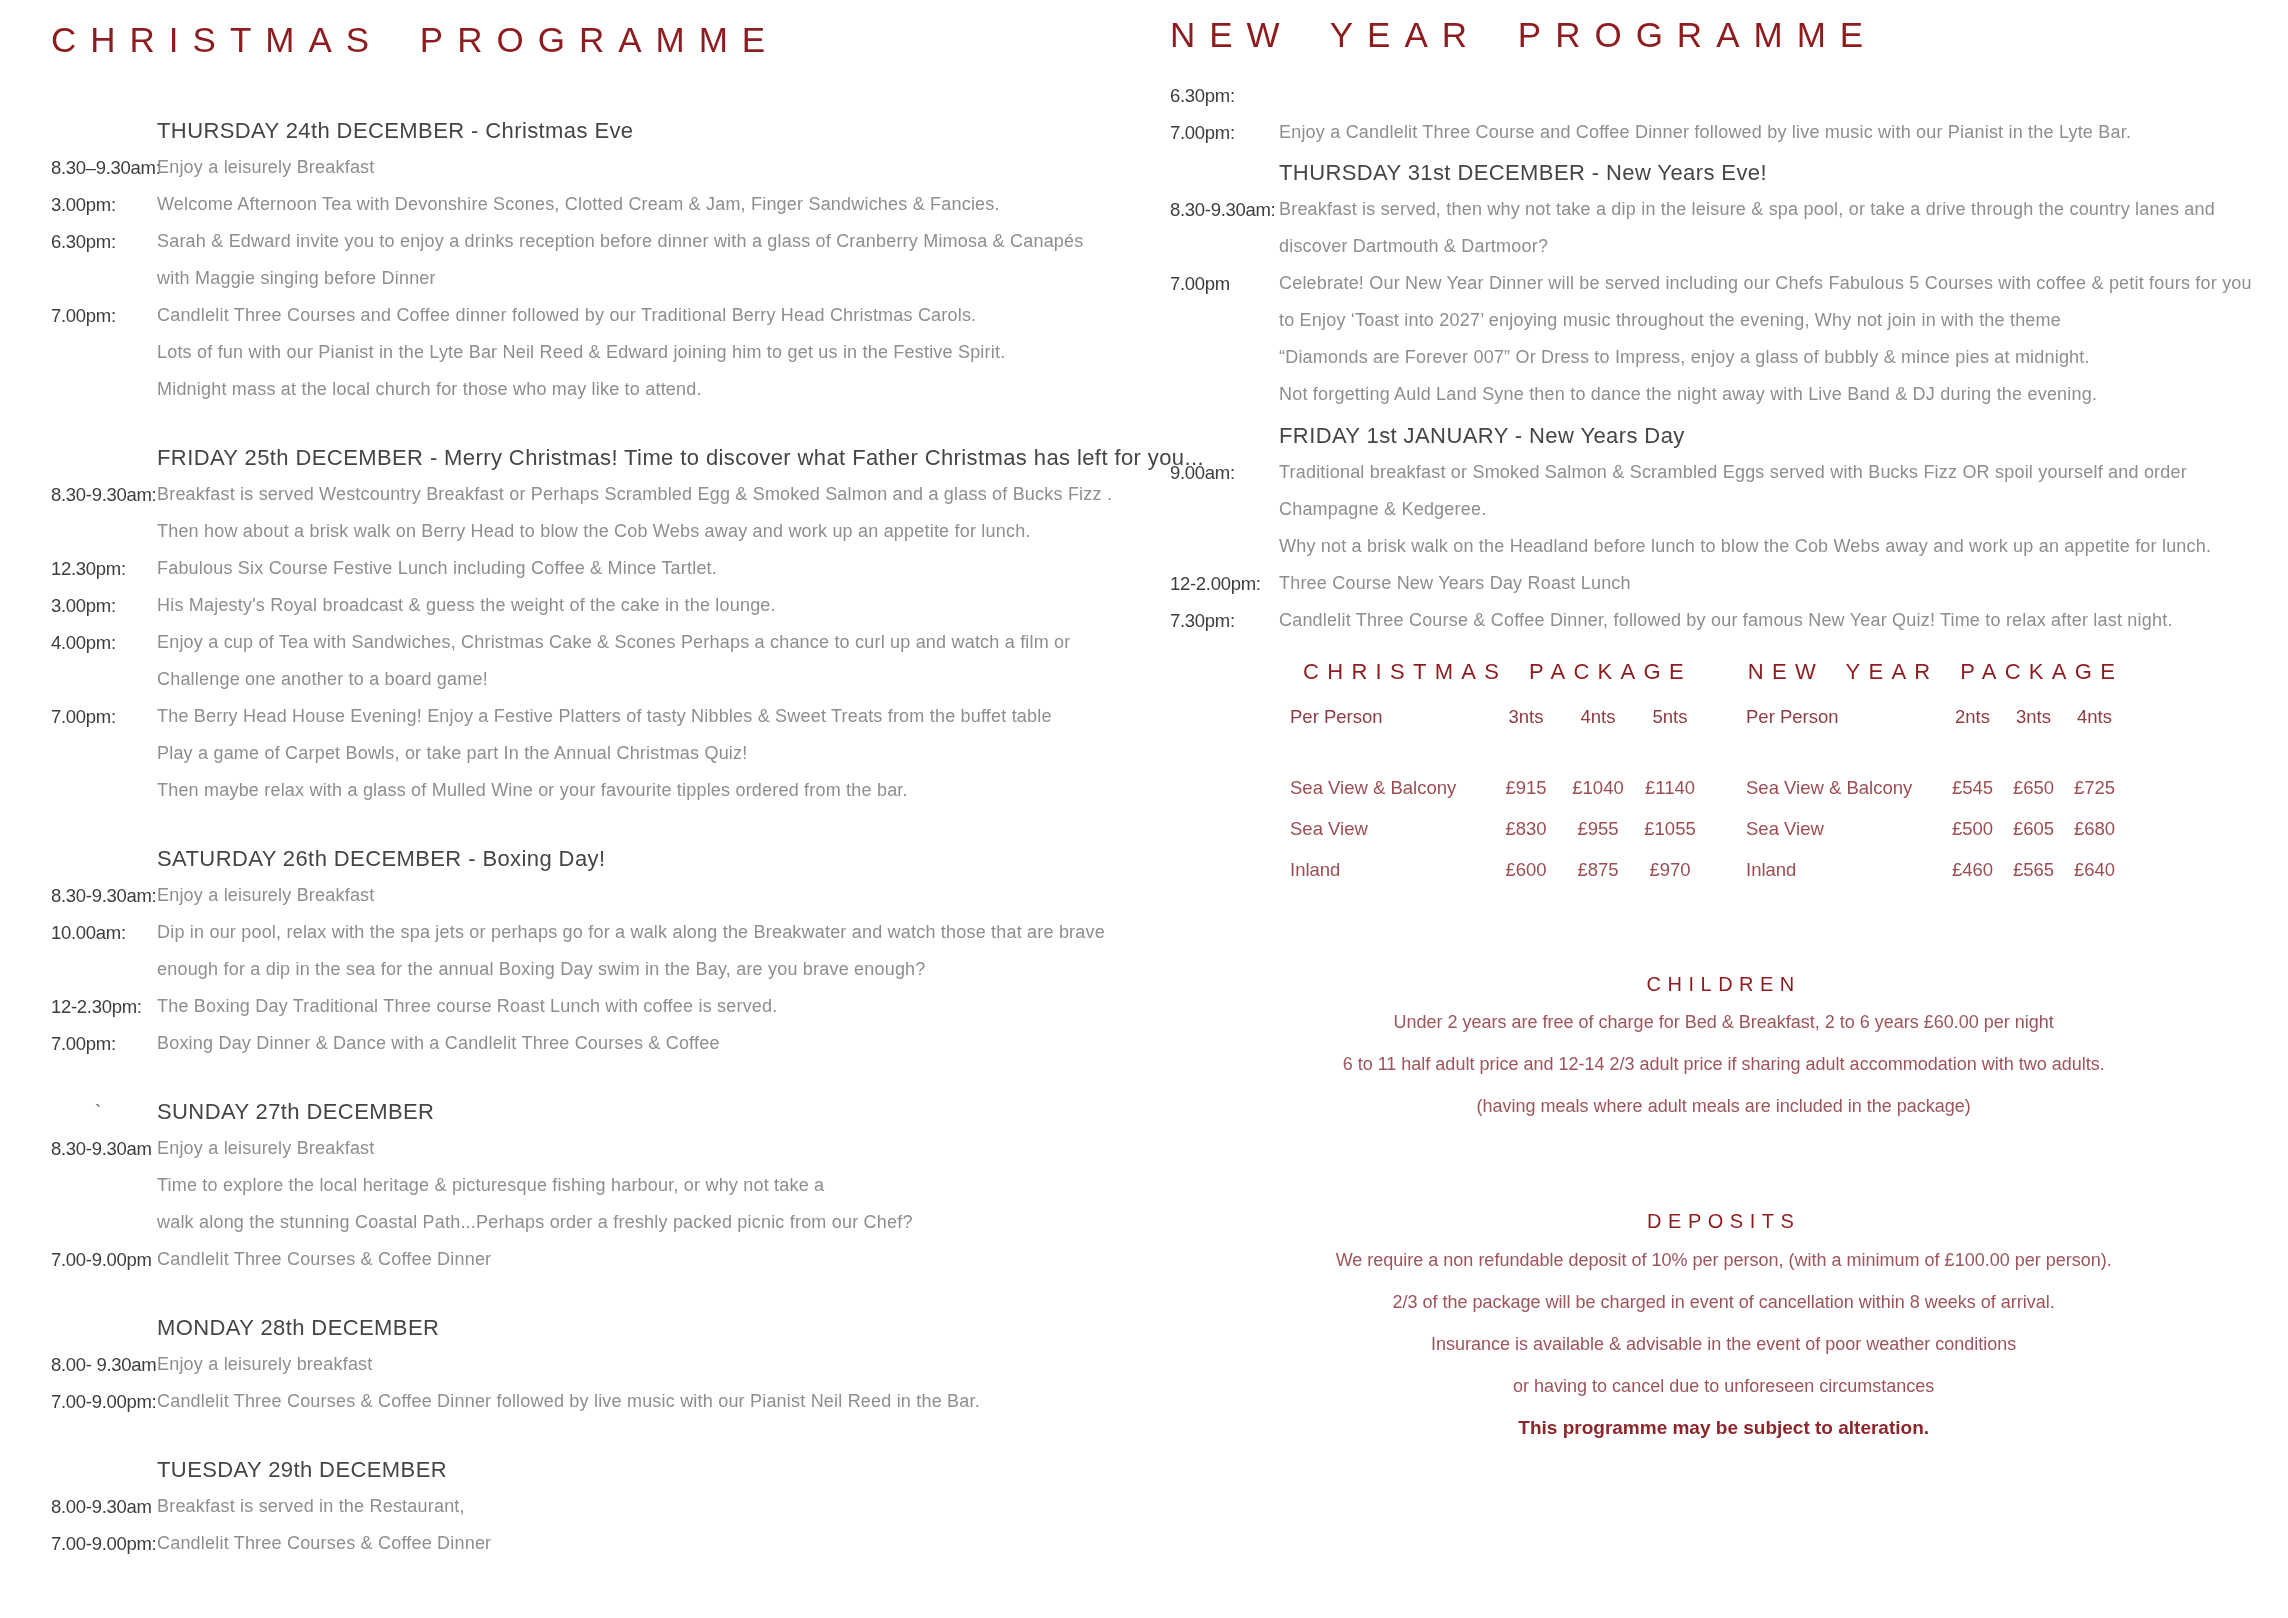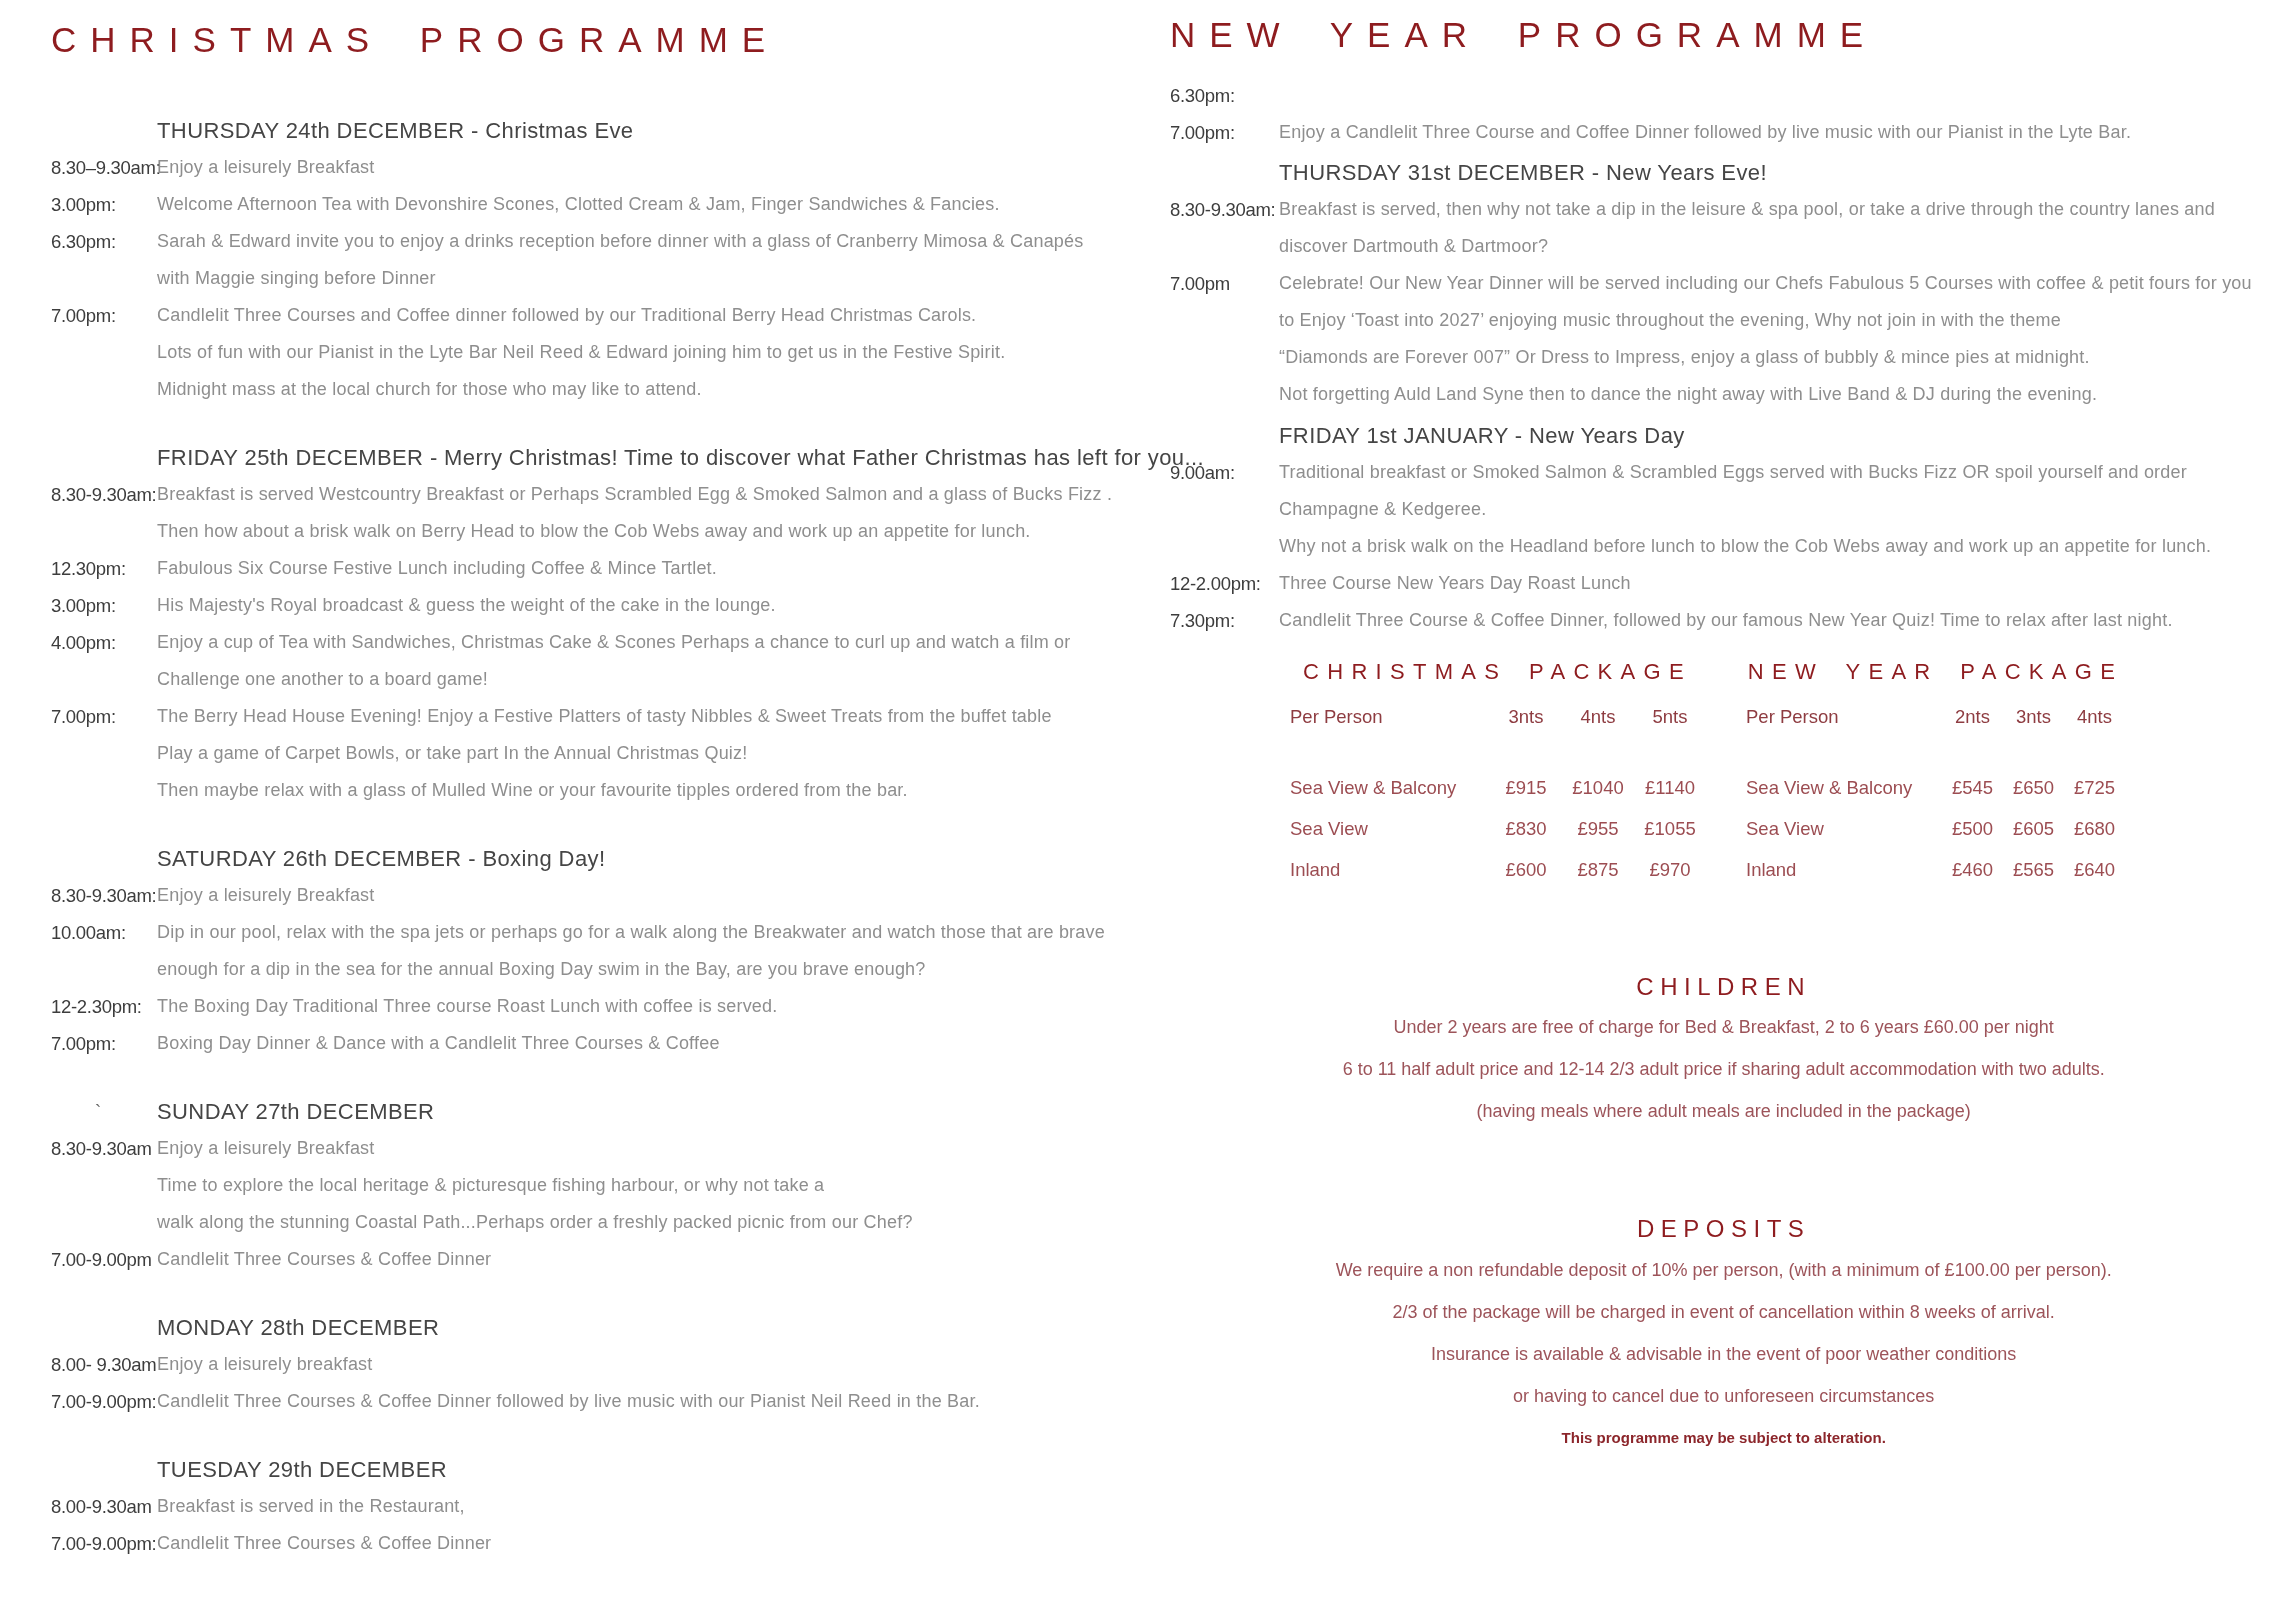--- a/index.html
+++ b/index.html
@@ -28,24 +28,24 @@
   .package-title{font-size:22px;color:#8e1c1f;letter-spacing:8.3px;word-spacing:7.4px;text-align:center;
                  margin-bottom:11px;white-space:nowrap;}
   .pkg-table{display:grid;}
   .pkg-xmas .pkg-table{grid-template-columns:201px 70px 74px 70px;}
   .pkg-ny .pkg-table{grid-template-columns:196px 61px 61px 61px;}
   .pkg-cell{font-size:18.5px;color:#9c4d52;line-height:41px;white-space:nowrap;}
   .pkg-head{color:#8e3c41;}
   .pkg-num{text-align:center;}
   .pkg-spacer{grid-column:1 / -1;height:29.5px;}
   .centered-block{text-align:center;margin-top:83px;margin-left:9.2px;width:1089px;}
-  .center-heading{font-size:24px;color:#8e1c1f;letter-spacing:6.5px;word-spacing:5.5px;}
+  .center-heading{font-size:20px;color:#8e1c1f;letter-spacing:6.5px;word-spacing:5.5px;}
   .center-line{font-size:18px;color:#9d545a;line-height:42px;white-space:nowrap;}
   .centered-block .center-line:first-child{margin-top:5.5px;}
-  .alteration-note{font-size:15px;font-weight:bold;color:#8c262b;line-height:42px;}
+  .alteration-note{font-size:19px;font-weight:bold;color:#8c262b;line-height:42px;}
 </style>
 </head>
 <body>
 
 <div class="page">
 
   <div class="col col-left">
     <div class="prog-title">CHRISTMAS PROGRAMME</div>
     <div>
         <div class="programme-section first-section">

